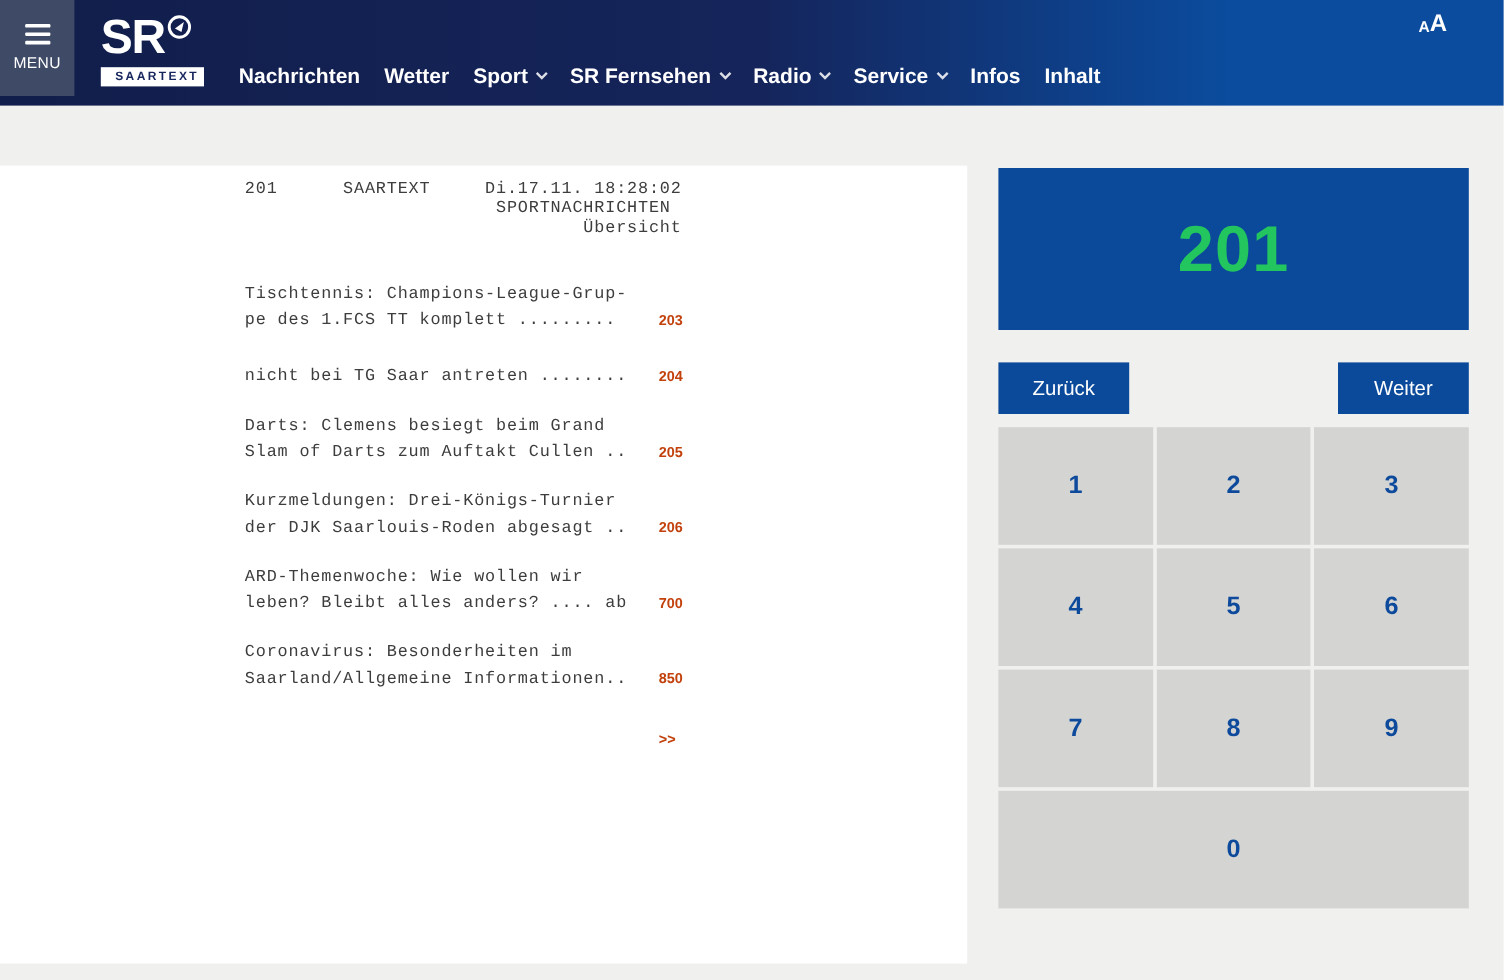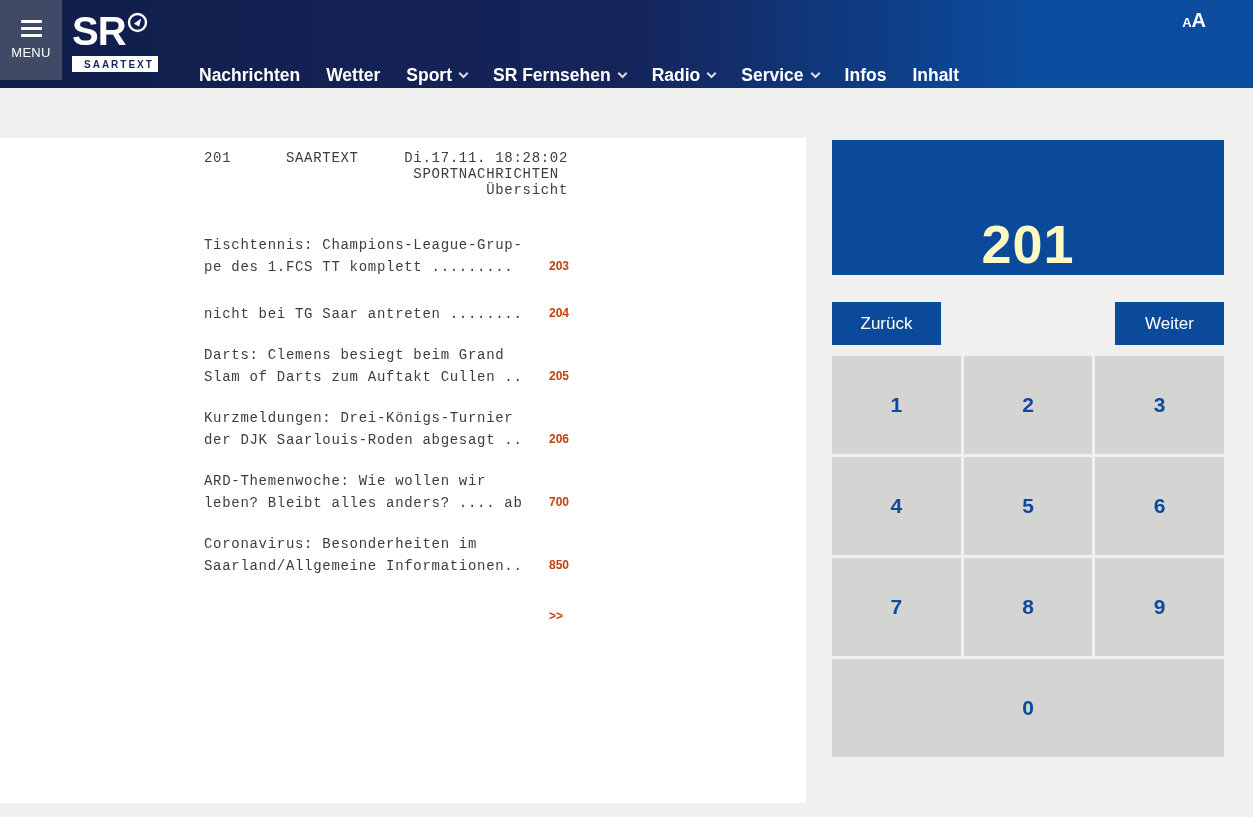--- a/index.html
+++ b/index.html
@@ -23,32 +23,32 @@
     width: 62px; height: 80px;
     background: #3f4a67;
     display: flex; flex-direction: column;
     align-items: center; justify-content: center;
     gap: 8px; cursor: pointer;
   }
   .hamburger { display: flex; flex-direction: column; gap: 4px; }
   .hamburger span { display: block; width: 21px; height: 3px; background: #fff; border-radius: 1px; }
   .menu-label { color: #fff; font-size: 13px; letter-spacing: .3px; }
 
-  .logo { position: absolute; left: 72px; top: 8px; color: #fff; cursor: pointer; text-align: center; }
+  .logo { position: absolute; left: 84px; top: 8px; color: #fff; cursor: pointer; text-align: center; }
   .logo-sr { display: flex; align-items: flex-start; }
   .logo-sr-text { font-size: 40px; font-weight: bold; line-height: 46px; letter-spacing: -1px; }
   .ard-icon { margin: 4px 0 0 1px; }
   .logo-badge {
     display: inline-block;
     background: #fff; color: #17265d;
     font-size: 10px; font-weight: bold; letter-spacing: 2px;
     padding: 3px 4px 2px 12px; margin-top: 1px;
   }
 
-  nav { position: absolute; left: 199px; bottom: 2px; display: flex; gap: 26px; align-items: center; }
+  nav { position: absolute; left: 199px; bottom: 14px; display: flex; gap: 20px; align-items: center; }
   nav a {
     color: #fff; font-size: 17.5px; font-weight: bold;
     text-decoration: none; display: flex; align-items: center; cursor: pointer;
     white-space: nowrap;
   }
   .chev {
     display: inline-block; width: 7px; height: 7px;
     border-right: 2px solid rgba(255,255,255,.85);
     border-bottom: 2px solid rgba(255,255,255,.85);
     transform: rotate(45deg);
@@ -88,22 +88,22 @@
   }
   .tt-row .page-num {
     position: absolute; left: 345px; top: 50%;
     transform: translateY(-52%);
   }
   .tt-next { margin-left: 345px; margin-top: 22px; line-height: 28px; }
 
   
   .remote { position: absolute; left: 832px; top: 52px; width: 392px; }
   .display {
-    height: 135px; background: #0b4a9b; color: #fef9c3;
-    display: flex; align-items: flex-end; justify-content: center;
+    height: 135px; background: #0b4a9b; color: #22c55e;
+    display: flex; align-items: center; justify-content: center;
     font-size: 54px; font-weight: bold; letter-spacing: 1px;
   }
   .nav-row { margin-top: 27px; display: flex; justify-content: space-between; }
   .btn {
     width: 109px; height: 43px;
     background: #0b4a9b; color: #fff;
     font-family: inherit; font-size: 17px; font-weight: normal;
     border: none; cursor: pointer;
   }
   .keypad {

